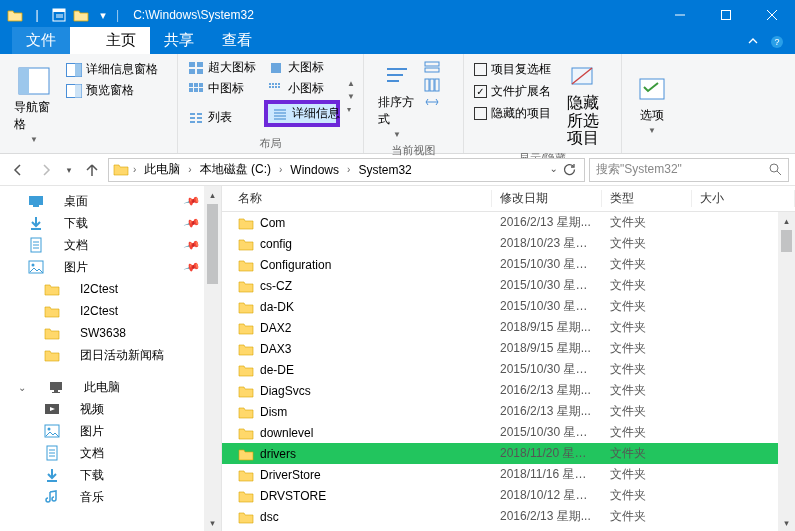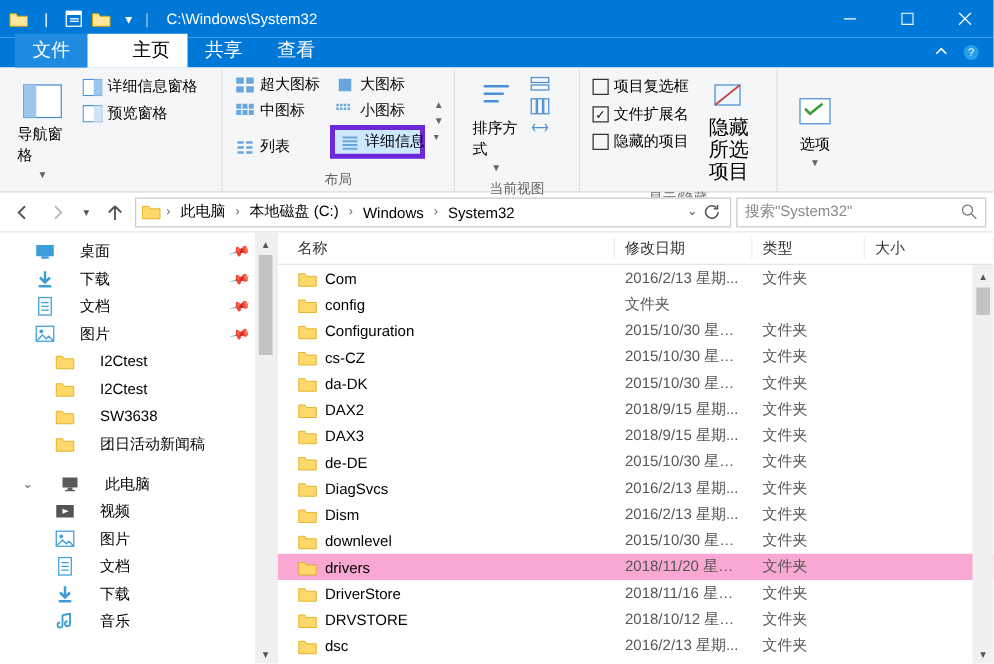--- a/index.html
+++ b/index.html
@@ -60,21 +60,21 @@
 .c-name { width: 270px; }
 .c-date { width: 110px; }
 .c-type { width: 90px; }
 .c-size { flex: 1; text-align: left; }
 .rows { flex: 1; overflow: hidden; }
 .row { display: flex; height: 21px; align-items: center; font-size: 12px; }
 .row .r { padding: 0 8px; overflow: hidden; text-overflow: ellipsis; white-space: nowrap; }
 .row .r-name { width: 270px; display: flex; align-items: center; gap: 6px; padding-left: 16px; }
 .row .r-date { width: 110px; color: #555; }
 .row .r-type { width: 90px; color: #555; }
-.row.selected { background: #f9a8d4; }
+.row.selected { background: #22c55e; }
 .file-scroll { position: absolute; right: 0; top: 26px; bottom: 0; width: 17px; background: #f0f0f0; display: flex; flex-direction: column; }
 .file-scroll .arrow { height: 17px; display: flex; align-items: center; justify-content: center; font-size: 9px; color: #555; }
 .file-scroll .thumb { background: #c2c3c4; flex: 0 0 22px; margin: 1px 3px; }
 .file-scroll .track { flex: 1; }
 
 svg { display: block; }
 </style>
 </head>
 <body>
 
@@ -578,20 +578,21 @@
         </div>
         <div class="row">
           <div class="r r-name">
             <span>
               <svg width="16" height="14" viewBox="0 0 16 14">
                 <path fill="#ffd86b" stroke="#d9a400" stroke-width="0.6" d="M1 3h5l1 2h8v8H1z"></path>
               </svg>
             </span>
             <span>config</span>
           </div>
+          <div class="r r-date">2018/10/23 星期...</div>
           <div class="r r-type">文件夹</div>
         </div>
         <div class="row">
           <div class="r r-name">
             <span>
               <svg width="16" height="14" viewBox="0 0 16 14">
                 <path fill="#ffd86b" stroke="#d9a400" stroke-width="0.6" d="M1 3h5l1 2h8v8H1z"></path>
               </svg>
             </span>
             <span>Configuration</span>

